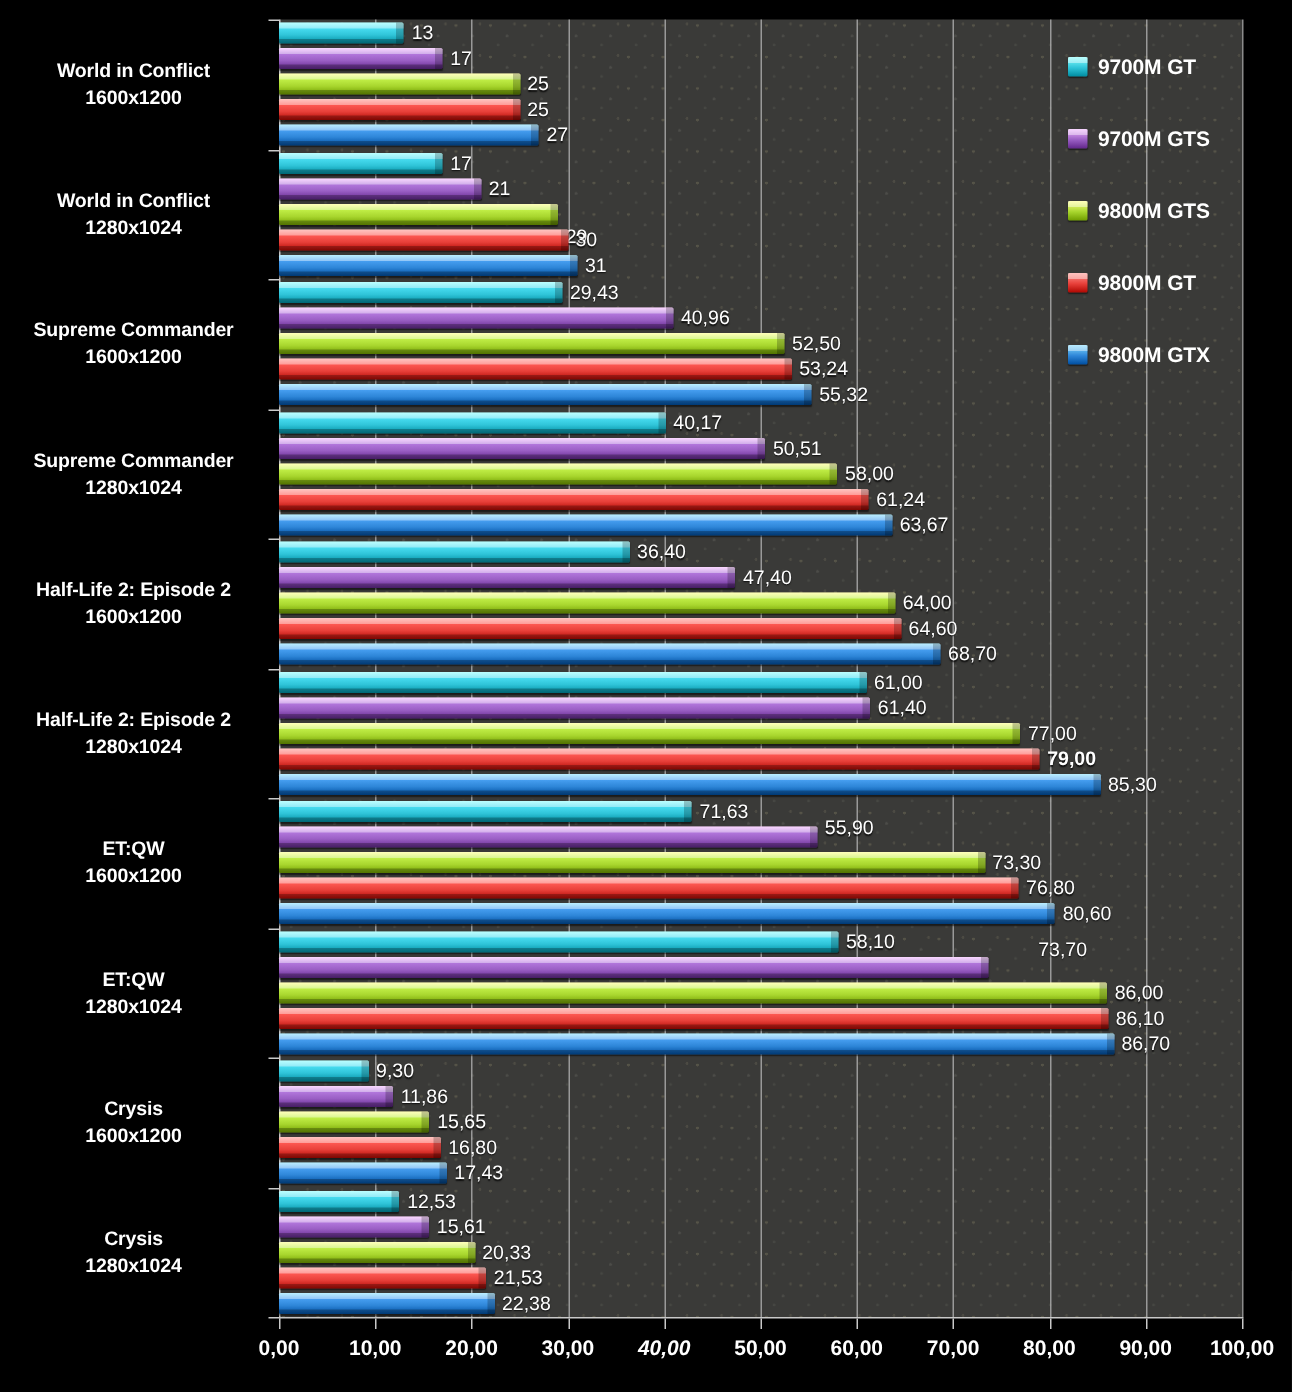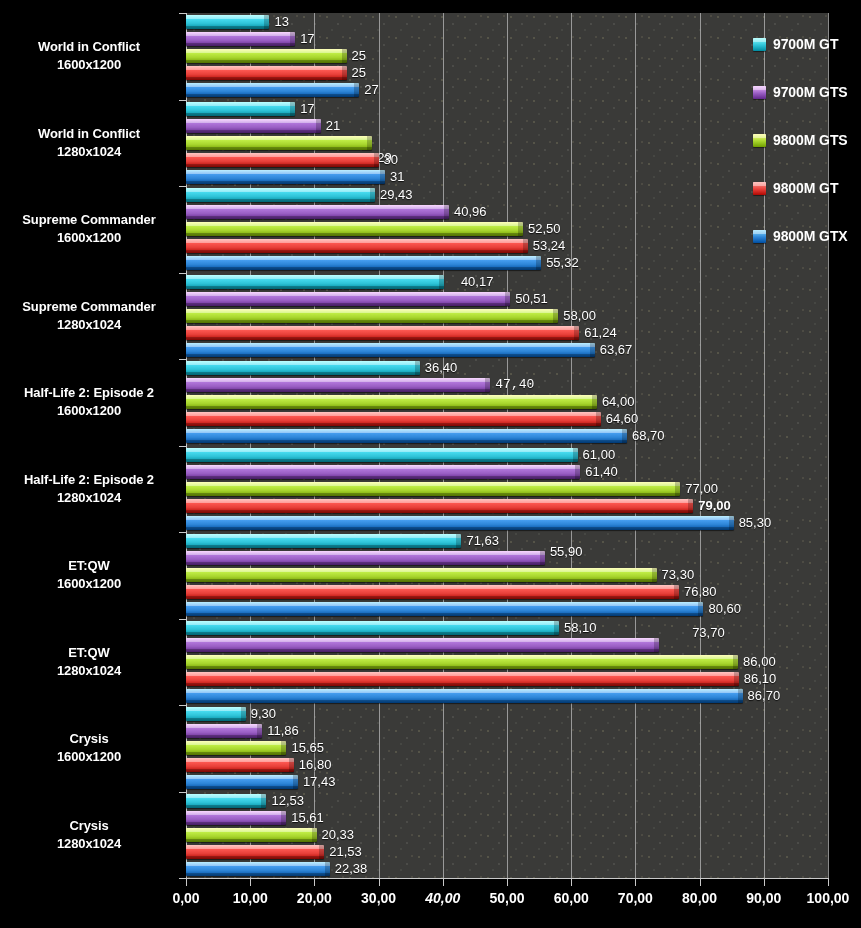--- a/index.html
+++ b/index.html
@@ -136,21 +136,20 @@
   }
 
   
   #legend { position: absolute; left: 712px; top: 36px; }
   .legend-row {
     position: absolute;
     left: 0;
     display: flex;
     align-items: center;
     white-space: nowrap;
-    margin-left: 41px;
   }
   .legend-swatch {
     width: 13px; height: 13px;
     margin-right: 7px;
     border-radius: 1px;
     position: relative;
     box-shadow: 0 1px 1px rgba(0,0,0,0.5);
   }
   .legend-swatch::before {
     content: "";
@@ -280,21 +279,21 @@
         <div class="bar-cap" style="right: 0px;"></div>
       </div>
       <div class="val-label" style="left: 532.801px; top: 238px;">53,24</div>
       <div class="bar" style="left: 186px; top: 256px; width: 355.154px; background: linear-gradient(rgb(138, 226, 255) 0%, rgb(72, 160, 242) 26%, rgb(46, 134, 216) 60%, rgb(0, 78, 160) 100%);">
         <div class="bar-cap" style="right: 0px;"></div>
       </div>
       <div class="val-label" style="left: 546.154px; top: 255px;">55,32</div>
       <div class="bar" style="left: 186px; top: 275px; width: 257.891px; background: linear-gradient(rgb(139, 255, 255) 0%, rgb(73, 222, 242) 26%, rgb(47, 196, 216) 60%, rgb(0, 140, 160) 100%);">
         <div class="bar-cap" style="right: 0px;"></div>
       </div>
-      <div class="val-label" style="left: 448.891px; top: 274px; margin-left: 12px;">40,17</div>
+      <div class="val-label" style="left: 448.891px; top: 274px;">40,17</div>
       <div class="bar" style="left: 186px; top: 292px; width: 324.274px; background: linear-gradient(rgb(246, 187, 255) 0%, rgb(180, 121, 222) 26%, rgb(154, 95, 196) 60%, rgb(98, 39, 140) 100%);">
         <div class="bar-cap" style="right: 0px;"></div>
       </div>
       <div class="val-label" style="left: 515.274px; top: 291px;">50,51</div>
       <div class="bar" style="left: 186px; top: 309px; width: 372.36px; background: linear-gradient(rgb(255, 255, 138) 0%, rgb(194, 240, 72) 26%, rgb(168, 214, 46) 60%, rgb(112, 158, 0) 100%);">
         <div class="bar-cap" style="right: 0px;"></div>
       </div>
       <div class="val-label" style="left: 563.36px; top: 308px;">58,00</div>
       <div class="bar" style="left: 186px; top: 326px; width: 393.161px; background: linear-gradient(rgb(255, 156, 150) 0%, rgb(255, 90, 84) 26%, rgb(232, 64, 58) 60%, rgb(176, 8, 2) 100%);">
         <div class="bar-cap" style="right: 0px;"></div>
@@ -304,21 +303,21 @@
         <div class="bar-cap" style="right: 0px;"></div>
       </div>
       <div class="val-label" style="left: 599.761px; top: 342px;">63,67</div>
       <div class="bar" style="left: 186px; top: 361px; width: 233.688px; background: linear-gradient(rgb(139, 255, 255) 0%, rgb(73, 222, 242) 26%, rgb(47, 196, 216) 60%, rgb(0, 140, 160) 100%);">
         <div class="bar-cap" style="right: 0px;"></div>
       </div>
       <div class="val-label" style="left: 424.688px; top: 360px;">36,40</div>
       <div class="bar" style="left: 186px; top: 378px; width: 304.308px; background: linear-gradient(rgb(246, 187, 255) 0%, rgb(180, 121, 222) 26%, rgb(154, 95, 196) 60%, rgb(98, 39, 140) 100%);">
         <div class="bar-cap" style="right: 0px;"></div>
       </div>
-      <div class="val-label" style="left: 495.308px; top: 377px; font-family: Liberation Mono, monospace;">47,40</div>
+      <div class="val-label" style="left: 495.308px; top: 377px;">47,40</div>
       <div class="bar" style="left: 186px; top: 395px; width: 410.88px; background: linear-gradient(rgb(255, 255, 138) 0%, rgb(194, 240, 72) 26%, rgb(168, 214, 46) 60%, rgb(112, 158, 0) 100%);">
         <div class="bar-cap" style="right: 0px;"></div>
       </div>
       <div class="val-label" style="left: 601.88px; top: 394px;">64,00</div>
       <div class="bar" style="left: 186px; top: 412px; width: 414.732px; background: linear-gradient(rgb(255, 156, 150) 0%, rgb(255, 90, 84) 26%, rgb(232, 64, 58) 60%, rgb(176, 8, 2) 100%);">
         <div class="bar-cap" style="right: 0px;"></div>
       </div>
       <div class="val-label" style="left: 605.732px; top: 411px;">64,60</div>
       <div class="bar" style="left: 186px; top: 429px; width: 441.054px; background: linear-gradient(rgb(138, 226, 255) 0%, rgb(72, 160, 242) 26%, rgb(46, 134, 216) 60%, rgb(0, 78, 160) 100%);">
         <div class="bar-cap" style="right: 0px;"></div>

